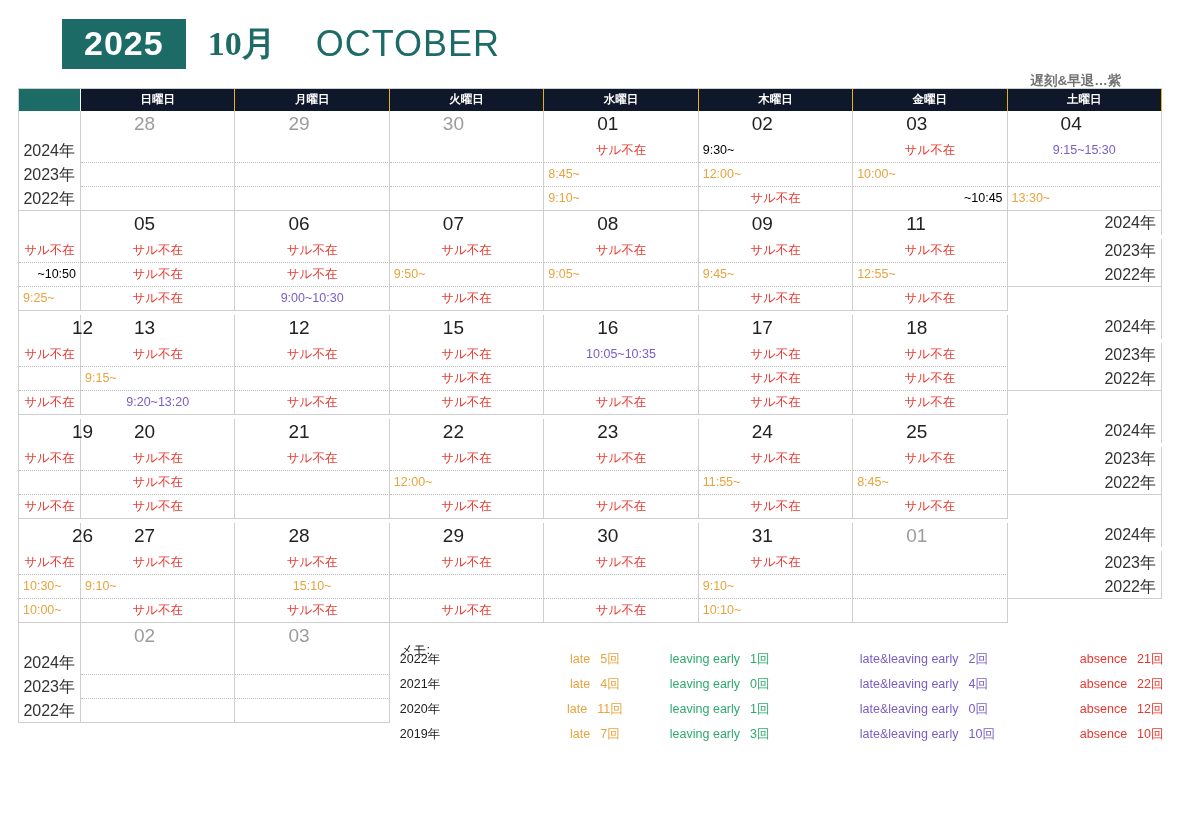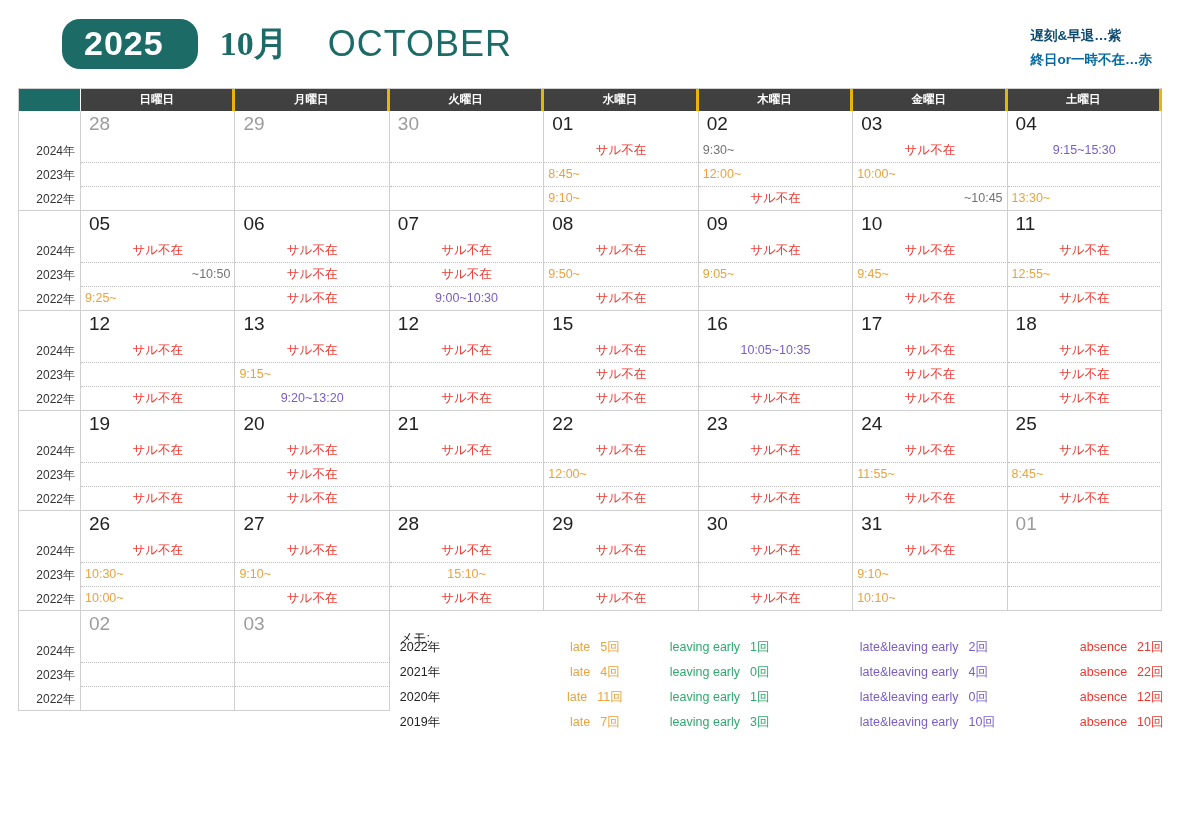--- a/index.html
+++ b/index.html
@@ -33,23 +33,22 @@
     align-items: center;
     height: 60px;
     margin-left: 44px;
   }
   .year-box {
     background: #1c6b67;
     color: #ffffff;
     font-size: 34px;
     font-weight: bold;
     letter-spacing: 1px;
-    padding: 7px 34px 9px 22px;
+    padding: 7px 22px 9px 22px;
     line-height: 1;
-    border-radius: 18px;
   }
   .month-jp {
     color: #1c6b67;
     font-size: 34px;
     font-weight: bold;
     margin-left: 22px;
     line-height: 1;
     font-family: Liberation Serif, serif;
   }
   .month-en {
@@ -66,57 +65,58 @@
     padding-top: 10px;
     padding-right: 10px;
   }
   .legend-col {
     font-size: 13.5px;
     line-height: 1.75;
     font-weight: bold;
   }
   .legend-orange { color: #e8a33d; }
   .legend-green  { color: #2eaa6e; }
-  .legend-purple { color: #0c4a6e; }
+  .legend-purple { color: #737373; margin-top: 45px; }
   .legend-red    { color: #0369a1; }
 
   
   .cal {
     display: grid;
     grid-template-columns: 62px repeat(7, 1fr);
     border-left: 1px solid #cfcfcf;
     border-top: 1px solid #cfcfcf;
     font-size: 12px;
   }
   .dow {
-    background: #404040;
+    background: #0f172a;
     color: #ffffff;
     font-size: 11.5px;
     font-weight: bold;
     text-align: center;
     padding: 3px 0 4px 0;
-    border-right: 3px solid #eab308;
+    border-right: 1px solid #eab308;
   }
   .dow.corner {
     background: #1c6b67;
     border-right: 1px solid #ffffff;
   }
   .daynum-cell {
     border-right: 1px solid #cfcfcf;
     border-bottom: 0;
     height: 28px;
     padding: 2px 0 0 8px;
     font-size: 19px;
     color: #222;
     box-sizing: border-box;
+    margin-left: 45px;
   }
   .daynum-cell.muted { color: #9c9c9c; }
   .rowlabel {
     border-right: 1px solid #cfcfcf;
-    font-size: 12px;
+    font-size: 16px;
     color: #333;
     text-align: right;
     padding: 1px 5px 1px 0;
     box-sizing: border-box;
     height: 24px;
     line-height: 22px;
   }
   .rowlabel.spacer {
     height: 28px;
     border-right: 1px solid #cfcfcf;
@@ -131,21 +131,21 @@
     text-align: center;
     white-space: nowrap;
     overflow: hidden;
   }
   .ev.blank { color: transparent; }
   .week-sep {
     border-bottom: 1px solid #cfcfcf;
   }
   .c-red    { color: #e8392f; }
   .c-orange { color: #e8a33d; }
-  .c-green  { color: #737373; }
+  .c-green  { color: #000000; }
   .c-purple { color: #7a5cc4; }
   .al-left  { text-align: left; padding-left: 4px; }
   .al-right { text-align: right; padding-right: 4px; }
   .al-center{ text-align: center; }
   .footer-left-cell {
     border-right: 1px solid #cfcfcf;
     box-sizing: border-box;
   }
   .memo-title {
     position: absolute;
@@ -239,21 +239,20 @@
       <div class="ev c-orange al-left week-sep">9:10~</div>
       <div class="ev c-red al-center week-sep">サル不在</div>
       <div class="ev c-green al-right week-sep">~10:45</div>
       <div class="ev c-orange al-left week-sep">13:30~</div>
       <div class="rowlabel spacer">&nbsp;</div>
       <div class="daynum-cell">05</div>
       <div class="daynum-cell">06</div>
       <div class="daynum-cell">07</div>
       <div class="daynum-cell">08</div>
       <div class="daynum-cell">09</div>
-      <div class="daynum-cell">10</div>
       <div class="daynum-cell">11</div>
       <div class="rowlabel">2024年</div>
       <div class="ev c-red al-center">サル不在</div>
       <div class="ev c-red al-center">サル不在</div>
       <div class="ev c-red al-center">サル不在</div>
       <div class="ev c-red al-center">サル不在</div>
       <div class="ev c-red al-center">サル不在</div>
       <div class="ev c-red al-center">サル不在</div>
       <div class="ev c-red al-center">サル不在</div>
       <div class="rowlabel">2023年</div>

